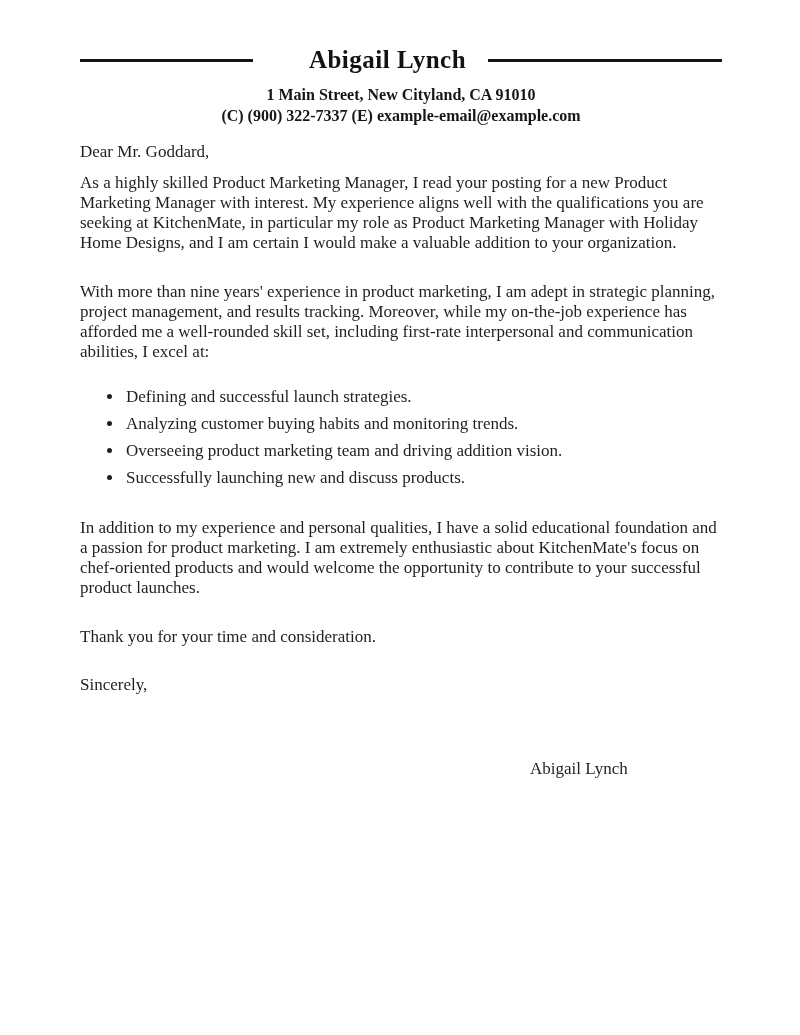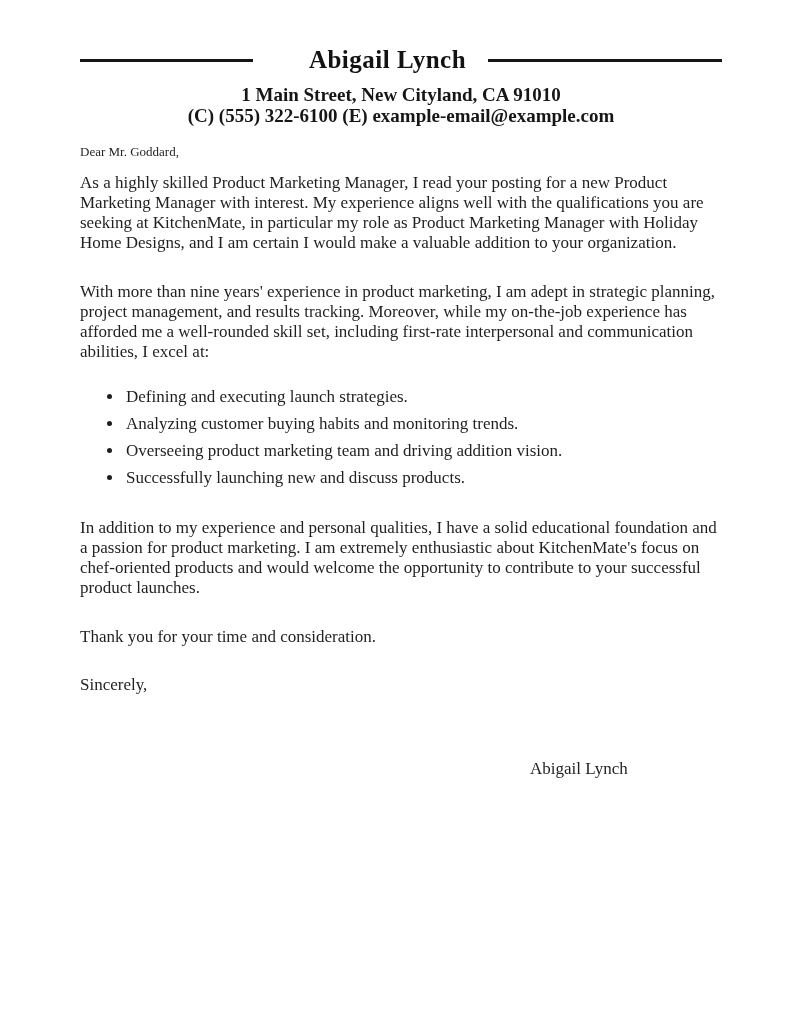--- a/index.html
+++ b/index.html
@@ -35,28 +35,28 @@
     color: #121212;
     white-space: nowrap;
     letter-spacing: 0.5px;
   }
   .address-block {
     text-align: center;
     margin-top: 10px;
   }
   .address-line {
     font-weight: bold;
-    font-size: 19px;
+    font-size: 16px;
     line-height: 21px;
     color: #161616;
   }
   
   .salutation {
     margin-top: 14px;
-    font-size: 13px;
+    font-size: 17px;
     line-height: 24px;
   }
   .para {
     font-size: 17px;
     line-height: 20px;
     margin-top: 9px;
     max-width: 642px;
   }
   .para.spaced { margin-top: 29px; }
   ul.skills {
@@ -87,31 +87,31 @@
 <div class="page">
 
   <div class="letterhead">
     <div class="rule left"></div>
     <div class="letterhead-name">Abigail Lynch</div>
     <div class="rule right"></div>
   </div>
 
   <div class="address-block">
     <div class="address-line">1 Main Street, New Cityland, CA 91010</div>
-    <div class="address-line">(C) (555) 322-6100 (E) example-email@example.com</div>
+    <div class="address-line">(C) (900) 322-7337 (E) example-email@example.com</div>
   </div>
 
   <div class="salutation">Dear Mr. Goddard,</div>
 
   <p class="para">As a highly skilled Product Marketing Manager, I read your posting for a new Product Marketing Manager with interest. My experience aligns well with the qualifications you are seeking at KitchenMate, in particular my role as Product Marketing Manager with Holiday Home Designs, and I am certain I would make a valuable addition to your organization.</p>
 
   <p class="para spaced">With more than nine years' experience in product marketing, I am adept in strategic planning, project management, and results tracking. Moreover, while my on-the-job experience has afforded me a well-rounded skill set, including first-rate interpersonal and communication abilities, I excel at:</p>
 
   <ul class="skills">
-    <li>Defining and executing launch strategies.</li>
+    <li>Defining and successful launch strategies.</li>
     <li>Analyzing customer buying habits and monitoring trends.</li>
     <li>Overseeing product marketing team and driving addition vision.</li>
     <li>Successfully launching new and discuss products.</li>
   </ul>
 
   <p class="para spaced">In addition to my experience and personal qualities, I have a solid educational foundation and a passion for product marketing. I am extremely enthusiastic about KitchenMate's focus on chef-oriented products and would welcome the opportunity to contribute to your successful product launches.</p>
 
 
   <p class="para spaced">Thank you for your time and consideration.</p>
 

